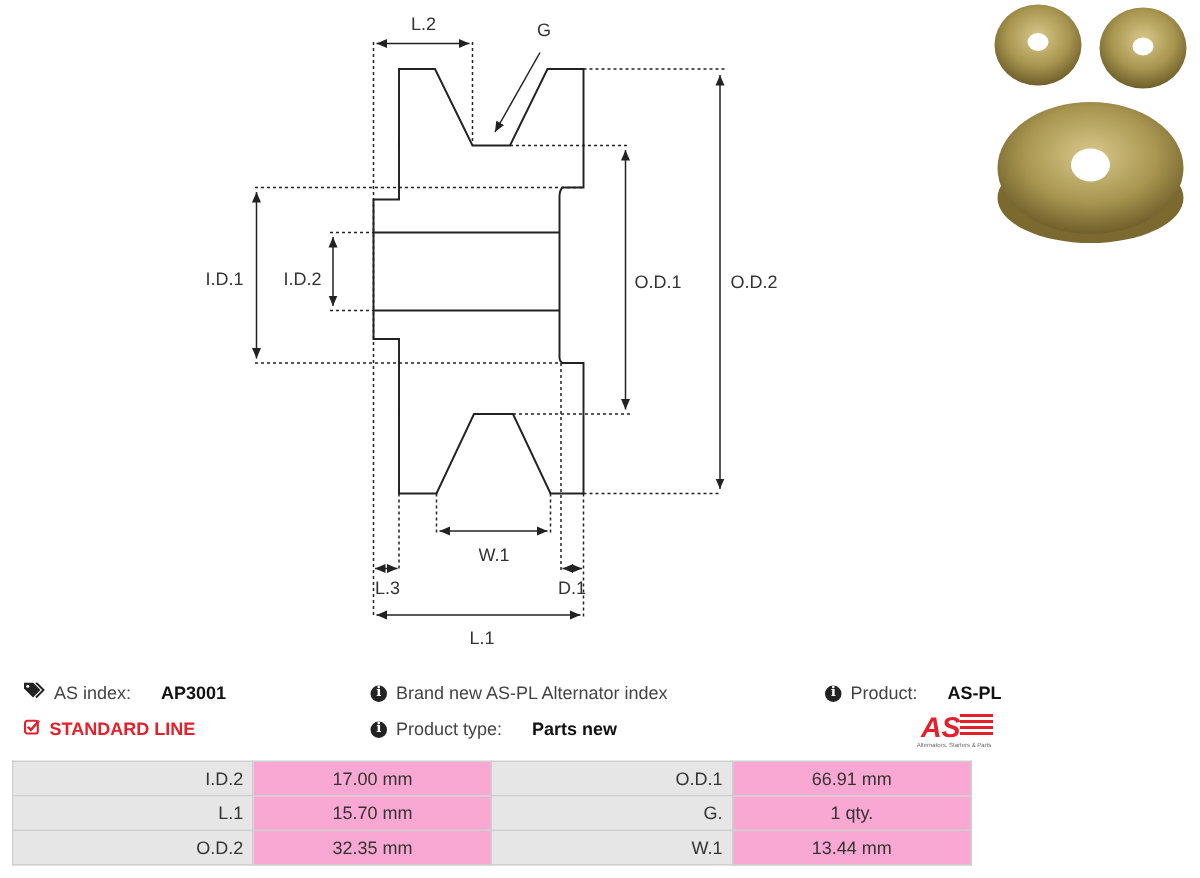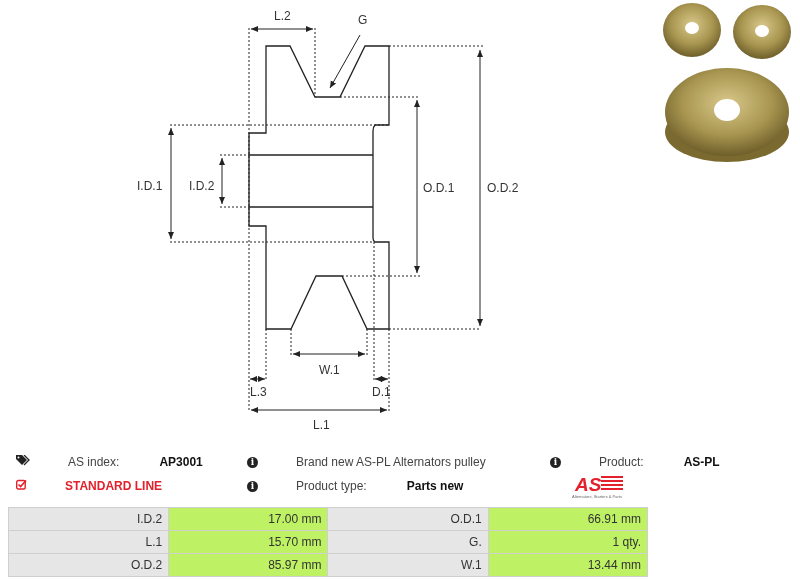--- a/index.html
+++ b/index.html
@@ -1,31 +1,31 @@
 <!DOCTYPE html>
 <html><head>
 <meta charset="utf-8">
 <style>
   html, body { margin:0; padding:0; background:#ffffff; }
   body { width:800px; height:585px; position:relative; overflow:hidden;
          font-family:"Liberation Sans", sans-serif; color:#333; }
   .diagram { position:absolute; left:0; top:0; width:800px; height:445px; }
   .photo { position:absolute; left:650px; top:0; width:150px; height:170px; }
-  .info { position:absolute; font-size:12px; color:#444; display:flex; align-items:center; white-space:nowrap;gap:32px; }
-  .info b { color:#111; margin-left:8px; font-weight:bold; }
+  .info { position:absolute; font-size:12px; color:#444; display:flex; align-items:center; white-space:nowrap; }
+  .info b { color:#111; margin-left:20px; font-weight:bold; }
   .icon { display:inline-block; margin-right:6px; }
   .info-icon { width:11px; height:11px; border-radius:50%; background:#222; color:#fff;
                font-size:9px; font-weight:bold; font-family:"DejaVu Serif", serif; text-align:center; line-height:11px; }
   .red { color:#e3202b; font-weight:bold; }
   table.specs { position:absolute; left:8px; top:507px; width:640px; border-collapse:collapse;
                 font-size:12px; }
   table.specs td { border:1px solid #cfcfcf; height:22px; padding:0 6px; text-align:right; color:#333; }
   table.specs td.k { background:#e6e6e6; width:148px; }
-  table.specs td.v { background:#bef264; width:147px; }
-  .logo { position:absolute; left:561px; top:474px; width:72px; height:26px; }
+  table.specs td.v { background:#f9a8d4; width:147px;text-align:center; }
+  .logo { position:absolute; left:600px; top:474px; width:72px; height:26px; }
   .logo .tag { position:absolute; left:0; top:20px; width:72px; text-align:center; font-size:4px; color:#666; }
 </style>
 </head>
 <body>
 
 <svg class="diagram" viewBox="0 0 800 445">
   <defs>
     <marker id="ah" markerWidth="8" markerHeight="8" refX="7" refY="4" orient="auto-start-reverse">
       <path d="M0,1 L7,4 L0,7 z" fill="#222"></path>
     </marker>
@@ -119,21 +119,21 @@
     <svg width="11" height="11" viewBox="0 0 11 11">
         <rect x="0.7" y="1.5" width="8.5" height="8.5" rx="1.5" fill="none" stroke="#e3202b" stroke-width="1.4"></rect>
         <path d="M2.5,5.5 L4.6,7.6 L10,1.5" fill="none" stroke="#e3202b" stroke-width="1.6"></path>
       </svg>
   </span>
   <span>STANDARD LINE</span>
 </div>
 
 <div class="info" style="left:247px; top:455px;">
   <span class="icon info-icon">i</span>
-  <span>Brand new AS-PL Alternators pulley</span>
+  <span>Brand new AS-PL Alternator index</span>
 </div>
 <div class="info" style="left:247px; top:479px;">
   <span class="icon info-icon">i</span>
   <span>Product type:</span>
   <b>Parts new</b>
 </div>
 
 <div class="info" style="left:550px; top:455px;">
   <span class="icon info-icon">i</span>
   <span>Product:</span>
@@ -162,18 +162,18 @@
     <td class="v">66.91 mm</td>
   </tr>
   <tr>
     <td class="k">L.1</td>
     <td class="v">15.70 mm</td>
     <td class="k">G.</td>
     <td class="v">1 qty.</td>
   </tr>
   <tr>
     <td class="k">O.D.2</td>
-    <td class="v">85.97 mm</td>
+    <td class="v">32.35 mm</td>
     <td class="k">W.1</td>
     <td class="v">13.44 mm</td>
   </tr>
 </tbody>
   </table>
 
 </body></html>

